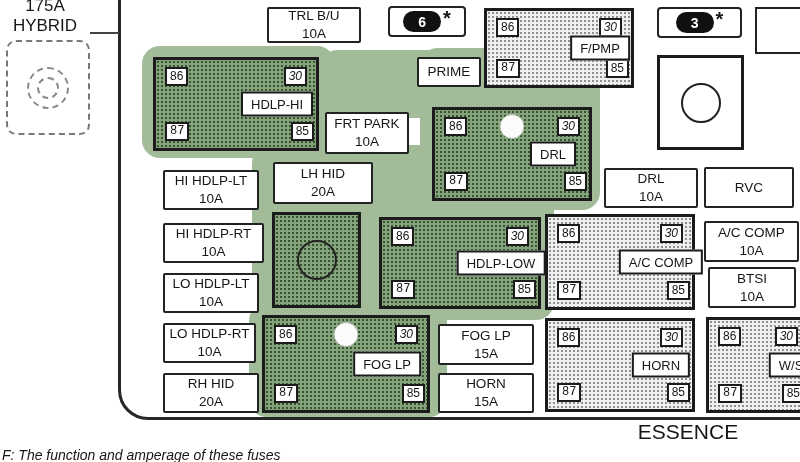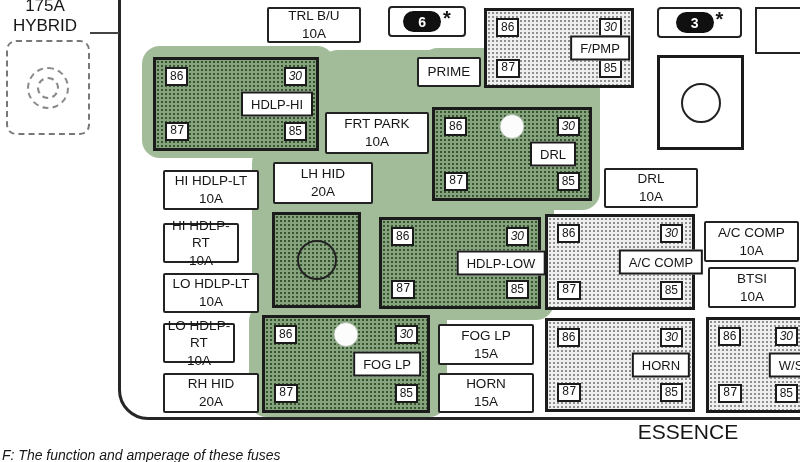--- a/index.html
+++ b/index.html
@@ -31,21 +31,21 @@
   .relay { position: absolute; border: 3px solid #1b1b1b; }
   .relay.green { background-color: #85a47e;
       background-image: radial-gradient(circle, #37532f 1px, transparent 1.35px);
       background-size: 4px 4px; }
   .relay.gray { background-color: #efefef;
       background-image: radial-gradient(circle, #8f8f8f 1px, transparent 1.35px);
       background-size: 4px 4px; }
   .pin { position: absolute; background: #fff; border: 2px solid #1b1b1b;
          font-size: 12px; line-height: 15px; padding: 0 3px; }
   .pin.tl { top: 7px; left: 9px; }  .pin.tr { top: 7px; right: 9px; font-style: italic; }
-  .pin.bl { bottom: 7px; left: 9px; font-family: Liberation Mono, monospace; } .pin.br { bottom: 7px; right: 9px; margin-top: 18px; }
+  .pin.bl { bottom: 7px; left: 9px; font-family: Liberation Mono, monospace; } .pin.br { bottom: 7px; right: 2px; margin-top: 18px; }
   .rlabel { position: absolute; left: 50%; top: 50%; transform: translate(-50%,-50%);
             background: #fff; border: 2px solid #1b1b1b; font-size: 13px; line-height: 1;
             padding: 4px 8px; white-space: nowrap; margin-left: 41px; }
   .rcircle { position: absolute; left: 50%; top: 4px; transform: translateX(-50%);
              width: 25px; height: 25px; border-radius: 50%;
              background: #fcfcfc; border: 1px solid #aebcaa; }
 
   .bolt-box { position: absolute; border: 3px solid #1b1b1b; background: #fff; }
   .bolt-box.green-fill { background-color: #85a47e;
       background-image: radial-gradient(circle, #37532f 1px, transparent 1.35px);
@@ -123,21 +123,21 @@
     <span class="pin tr">30</span>
     <span class="pin bl">87</span>
     <span class="pin br">85</span>
     <span class="rlabel">HDLP-HI</span>
   </div>
 
   <div class="fuse" style="left:417px;top:57px;width:64px;height:30px">
     <div>PRIME</div>
   </div>
 
-  <div class="fuse" style="left:325px;top:112px;width:104px;height:42px">
+  <div class="fuse" style="left:325px;top:112px;width:84px;height:42px">
     <div>FRT PARK</div>
     <div>10A</div>
   </div>
 
   <div class="relay green" style="left:432px;top:107px;width:160px;height:94px">
     <span class="rcircle"></span>
     <span class="pin tl">86</span>
     <span class="pin tr">30</span>
     <span class="pin bl">87</span>
     <span class="pin br">85</span>
@@ -167,29 +167,29 @@
     <span class="pin tr">30</span>
     <span class="pin bl">87</span>
     <span class="pin br">85</span>
     <span class="rlabel">FOG LP</span>
   </div>
 
   <div class="fuse" style="left:163px;top:170px;width:96px;height:40px">
     <div>HI HDLP-LT</div>
     <div>10A</div>
   </div>
-  <div class="fuse" style="left:163px;top:223px;width:76px;height:40px">
+  <div class="fuse" style="left:163px;top:223px;width:101px;height:40px">
     <div>HI HDLP-RT</div>
     <div>10A</div>
   </div>
   <div class="fuse" style="left:163px;top:273px;width:96px;height:40px">
     <div>LO HDLP-LT</div>
     <div>10A</div>
   </div>
-  <div class="fuse" style="left:163px;top:323px;width:72px;height:40px">
+  <div class="fuse" style="left:163px;top:323px;width:93px;height:40px">
     <div>LO HDLP-RT</div>
     <div>10A</div>
   </div>
   <div class="fuse" style="left:163px;top:373px;width:96px;height:40px">
     <div>RH HID</div>
     <div>20A</div>
   </div>
 
   <div class="fuse" style="left:438px;top:324px;width:96px;height:41px">
     <div>FOG LP</div>
@@ -218,20 +218,24 @@
     <span class="pin tr">30</span>
     <span class="pin bl">87</span>
     <span class="pin br">85</span>
     <span class="rlabel">HORN</span>
   </div>
 
   <div class="bolt-box" style="left:657px;top:55px;width:87px;height:95px">
     <div class="hole white"></div>
   </div>
 
+  <div class="fuse" style="left:704px;top:167px;width:90px;height:41px">
+    <div>RVC</div>
+    <div></div>
+  </div>
   <div class="fuse" style="left:704px;top:221px;width:95px;height:41px">
     <div>A/C COMP</div>
     <div>10A</div>
   </div>
   <div class="fuse" style="left:708px;top:267px;width:88px;height:41px">
     <div>BTSI</div>
     <div>10A</div>
   </div>
 
   <div class="relay gray" style="left:706px;top:317px;width:104px;height:96px">

